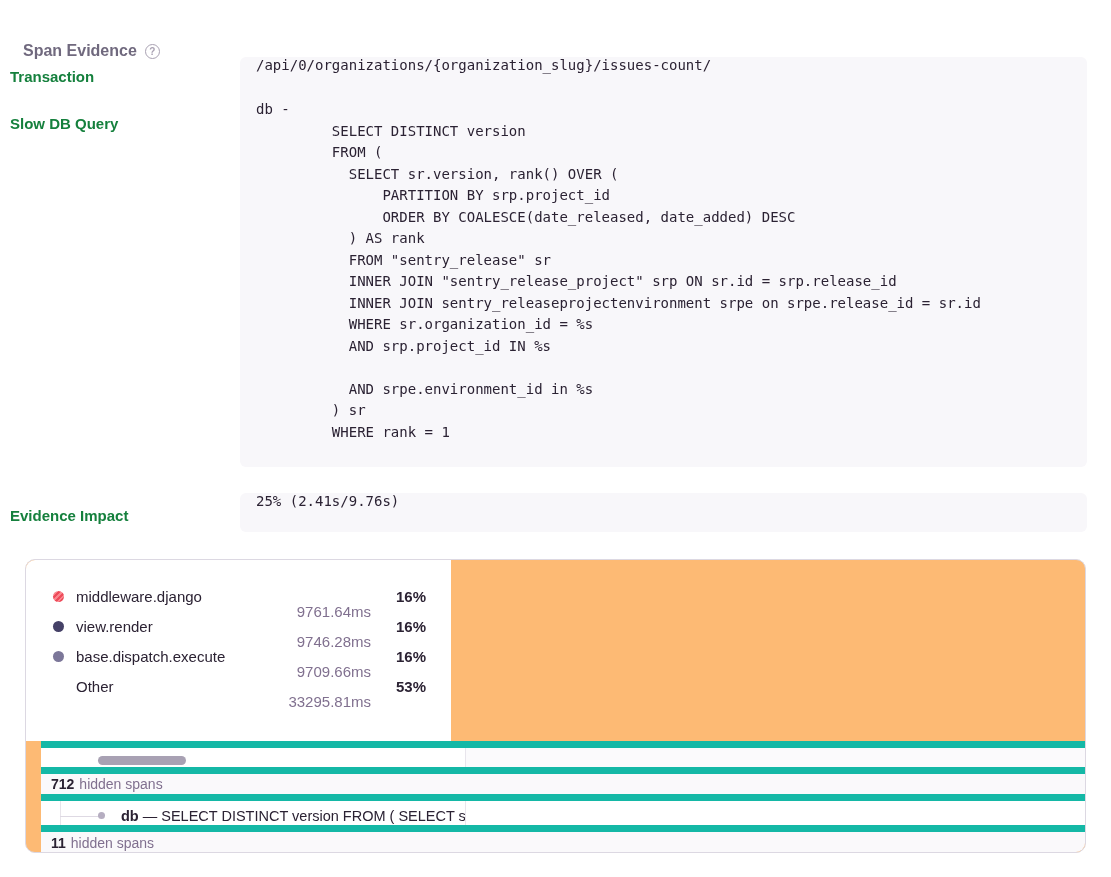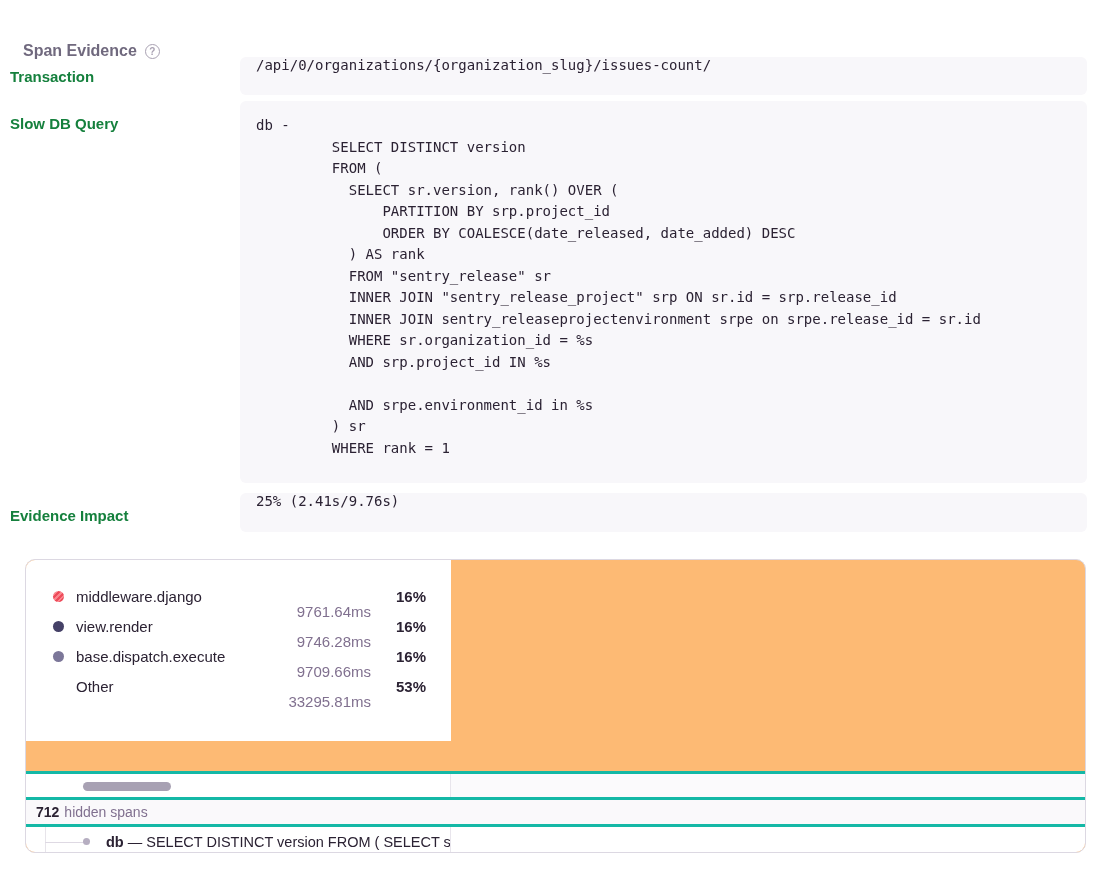--- a/index.html
+++ b/index.html
@@ -51,21 +51,21 @@
     border-left:1px solid #e8e5ec; }
   .tick { position:absolute; top:0; width:1px; height:7px; background:#d6d1dc; }
   .tick.p25 { left:25%; } .tick.p50 { left:50%; } .tick.p75 { left:75%; }
   .axis-label { position:absolute; top:8px; font-size:12.5px; color:#80708f; white-space:nowrap; }
   .axis-label.t0 { left:10px; }
   .axis-label.t1 { left:25%; transform:translateX(-50%); }
   .axis-label.t2 { left:50%; transform:translateX(-50%); }
   .axis-label.t3 { left:75%; transform:translateX(-50%); }
   .axis-label.t4 { right:6px; }
 
-  .row { position:absolute; left:0; right:0; border-top:3px solid #14b8a6;margin-top:30px; }
+  .row { position:absolute; left:15px; right:0; border-top:7px solid #14b8a6; }
   .scroll-row { top:181px; height:26px; }
   .scroll-left { position:absolute; left:0; top:0; bottom:0; width:425px; background:#fff;
     border-right:1px solid #e8e5ec; }
   .scroll-right { position:absolute; left:425px; right:0; top:0; bottom:0; background:#fbfafc; }
   .scroll-thumb { position:absolute; left:57px; top:8px; width:88px; height:9px; border-radius:5px;
     background:#a8a1b3; cursor:grab; }
 
   .hidden-row { height:27px; background:#faf9fb; font-size:14px; display:flex; align-items:center;
     padding-left:10px; color:#80708f; }
   .hidden-row .count { font-weight:700; color:#2b2233; margin-right:5px; }
@@ -97,21 +97,21 @@
   </div>
 
   <div class="field-label" style="top:68px">Transaction</div>
   <div class="value-box" style="top:57px;height:38px">
     <div class="value-single">
         <span class="mono">/api/0/organizations/{organization_slug}/issues-count/</span>
       </div>
   </div>
 
   <div class="field-label" style="top:115px">Slow DB Query</div>
-  <div class="value-box" style="top:101px;height:382px">
+  <div class="value-box" style="top:85px;height:382px">
     <pre class="sql">db - 
          SELECT DISTINCT version
          FROM (
            SELECT sr.version, rank() OVER (
                PARTITION BY srp.project_id
                ORDER BY COALESCE(date_released, date_added) DESC
            ) AS rank
            FROM "sentry_release" sr
            INNER JOIN "sentry_release_project" srp ON sr.id = srp.release_id
            INNER JOIN sentry_releaseprojectenvironment srpe on srpe.release_id = sr.id

